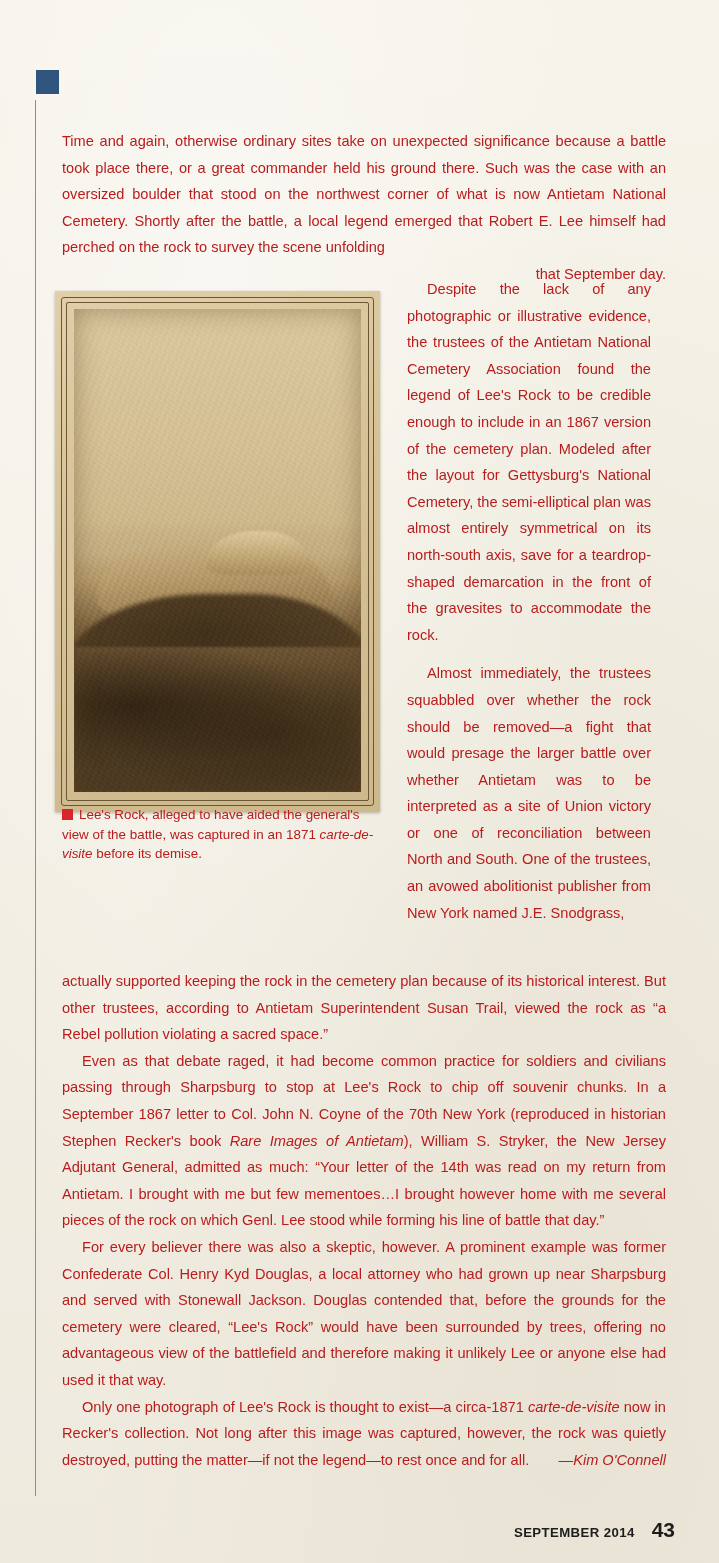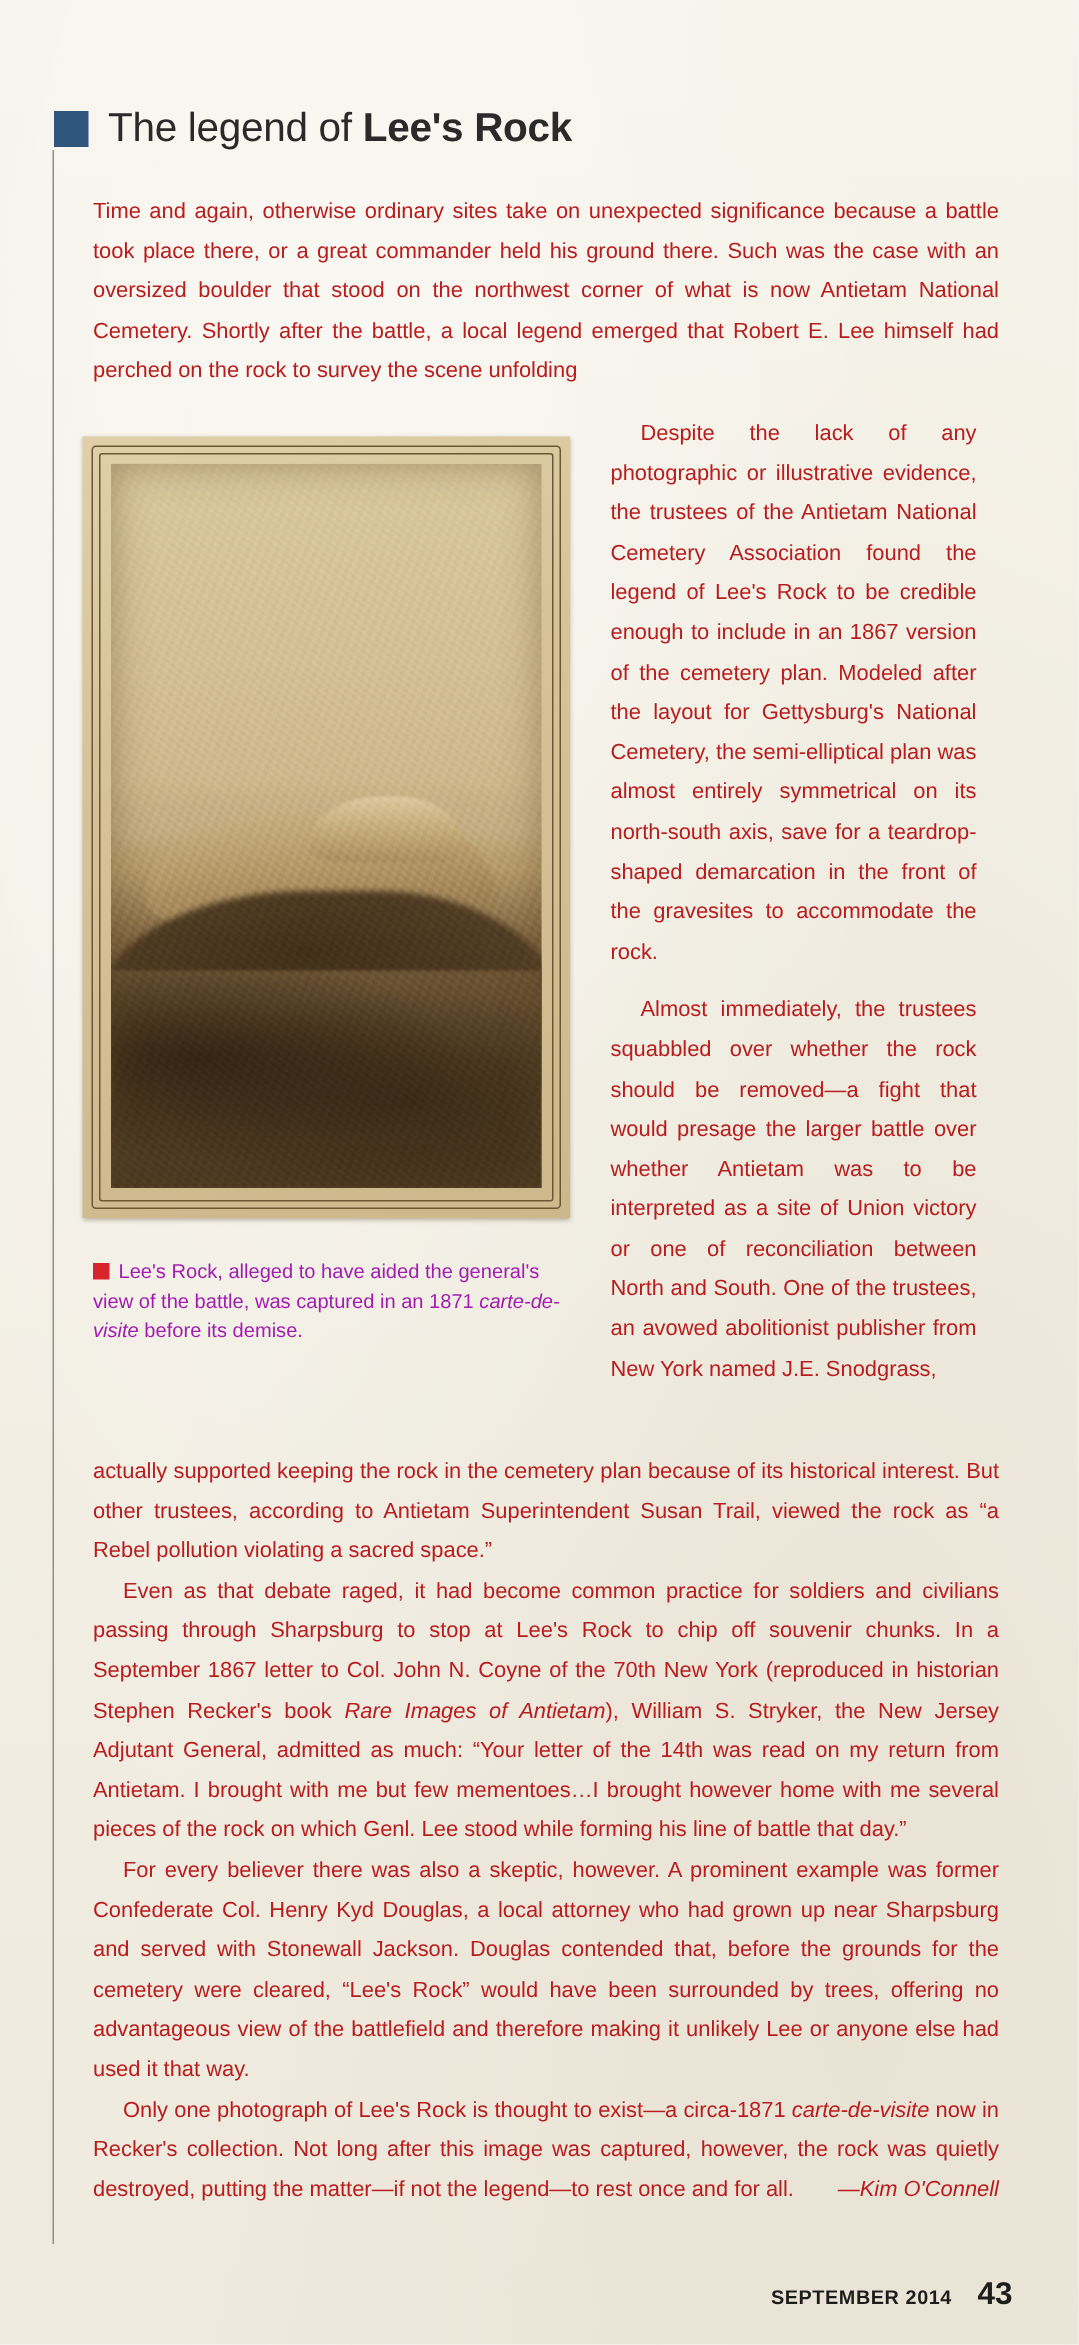--- a/index.html
+++ b/index.html
@@ -189,25 +189,25 @@
   }
   .cdv-vignette {
     position: absolute; inset: 0;
     box-shadow: inset 0 0 26px rgba(90,66,34,0.45);
   }
 
   
   .caption {
     position: absolute;
     left: 62px;
-    top: 838px;
+    top: 805px;
     width: 320px;
     font-size: 13.4px;
     line-height: 19.5px;
-    color: #a21caf;
+    color: #b91c1c;
   }
   .red-square {
     display: inline-block;
     width: 11px;
     height: 11px;
     background: #d8252c;
     margin-right: 6px;
     position: relative;
     top: 1px;
   }
@@ -260,25 +260,25 @@
 <body>
 
 <div class="paper-texture"></div>
 
 <div class="page">
 
   <div class="vrule"></div>
 
   <div class="headline">
     <span class="blue-square"></span>
-    <div class="headline-text"><span>The legend of </span><b>Lee's Rock</b></div>
   </div>
 
   <div class="intro body-col">
     <span>Time and again, otherwise ordinary sites take on unexpected significance because a battle took place there, or a great commander held his ground there. Such was the case with an oversized boulder that stood on the northwest corner of what is now Antietam National Cemetery. Shortly after the battle, a local legend emerged that Robert E. Lee himself had perched on the rock to survey the scene unfolding</span>
+    <span class="last-line">that September day.</span>
   </div>
 
   <div class="photo-wrap">
     <div class="cdv">
       <div class="cdv-line-outer"></div>
       <div class="cdv-line-inner"></div>
       <div class="cdv-image">
         <div class="horizon-haze"></div>
         <div class="boulder"></div>
         <div class="boulder-cap"></div>

